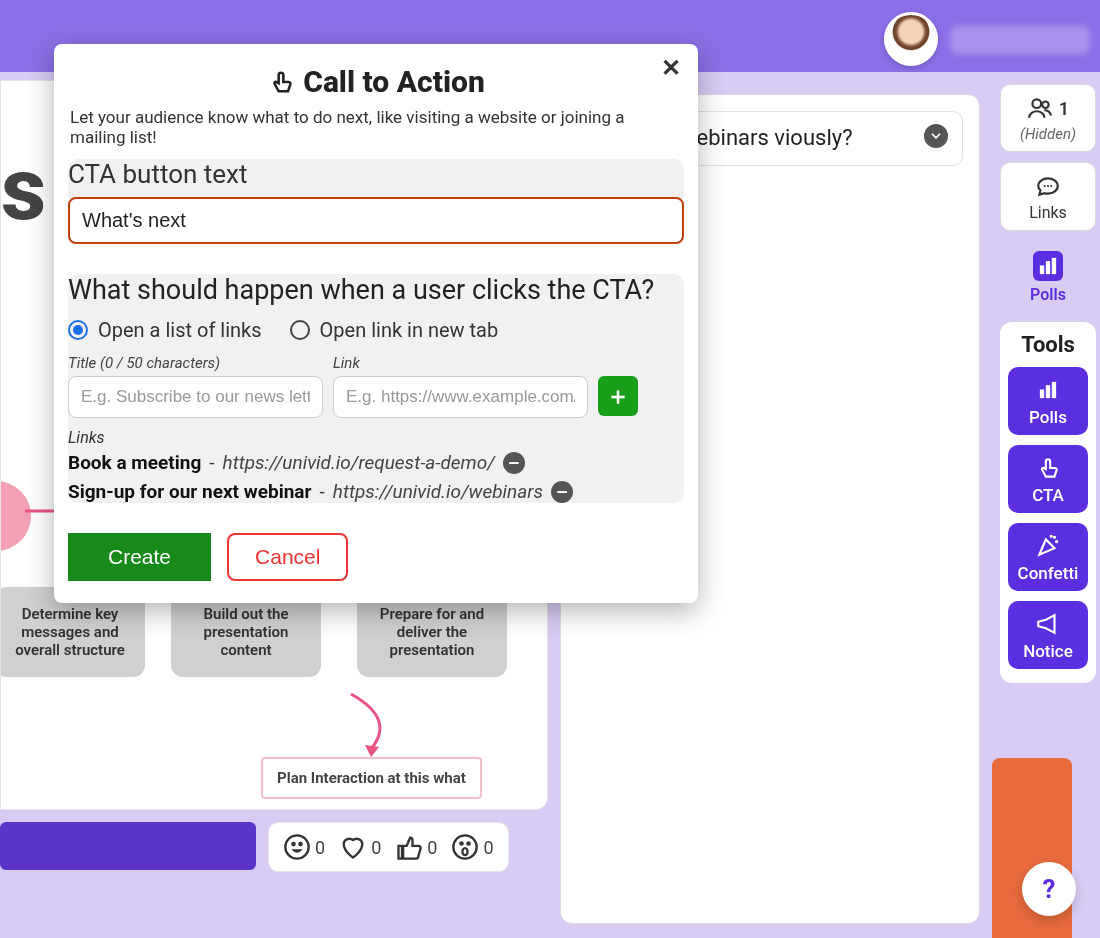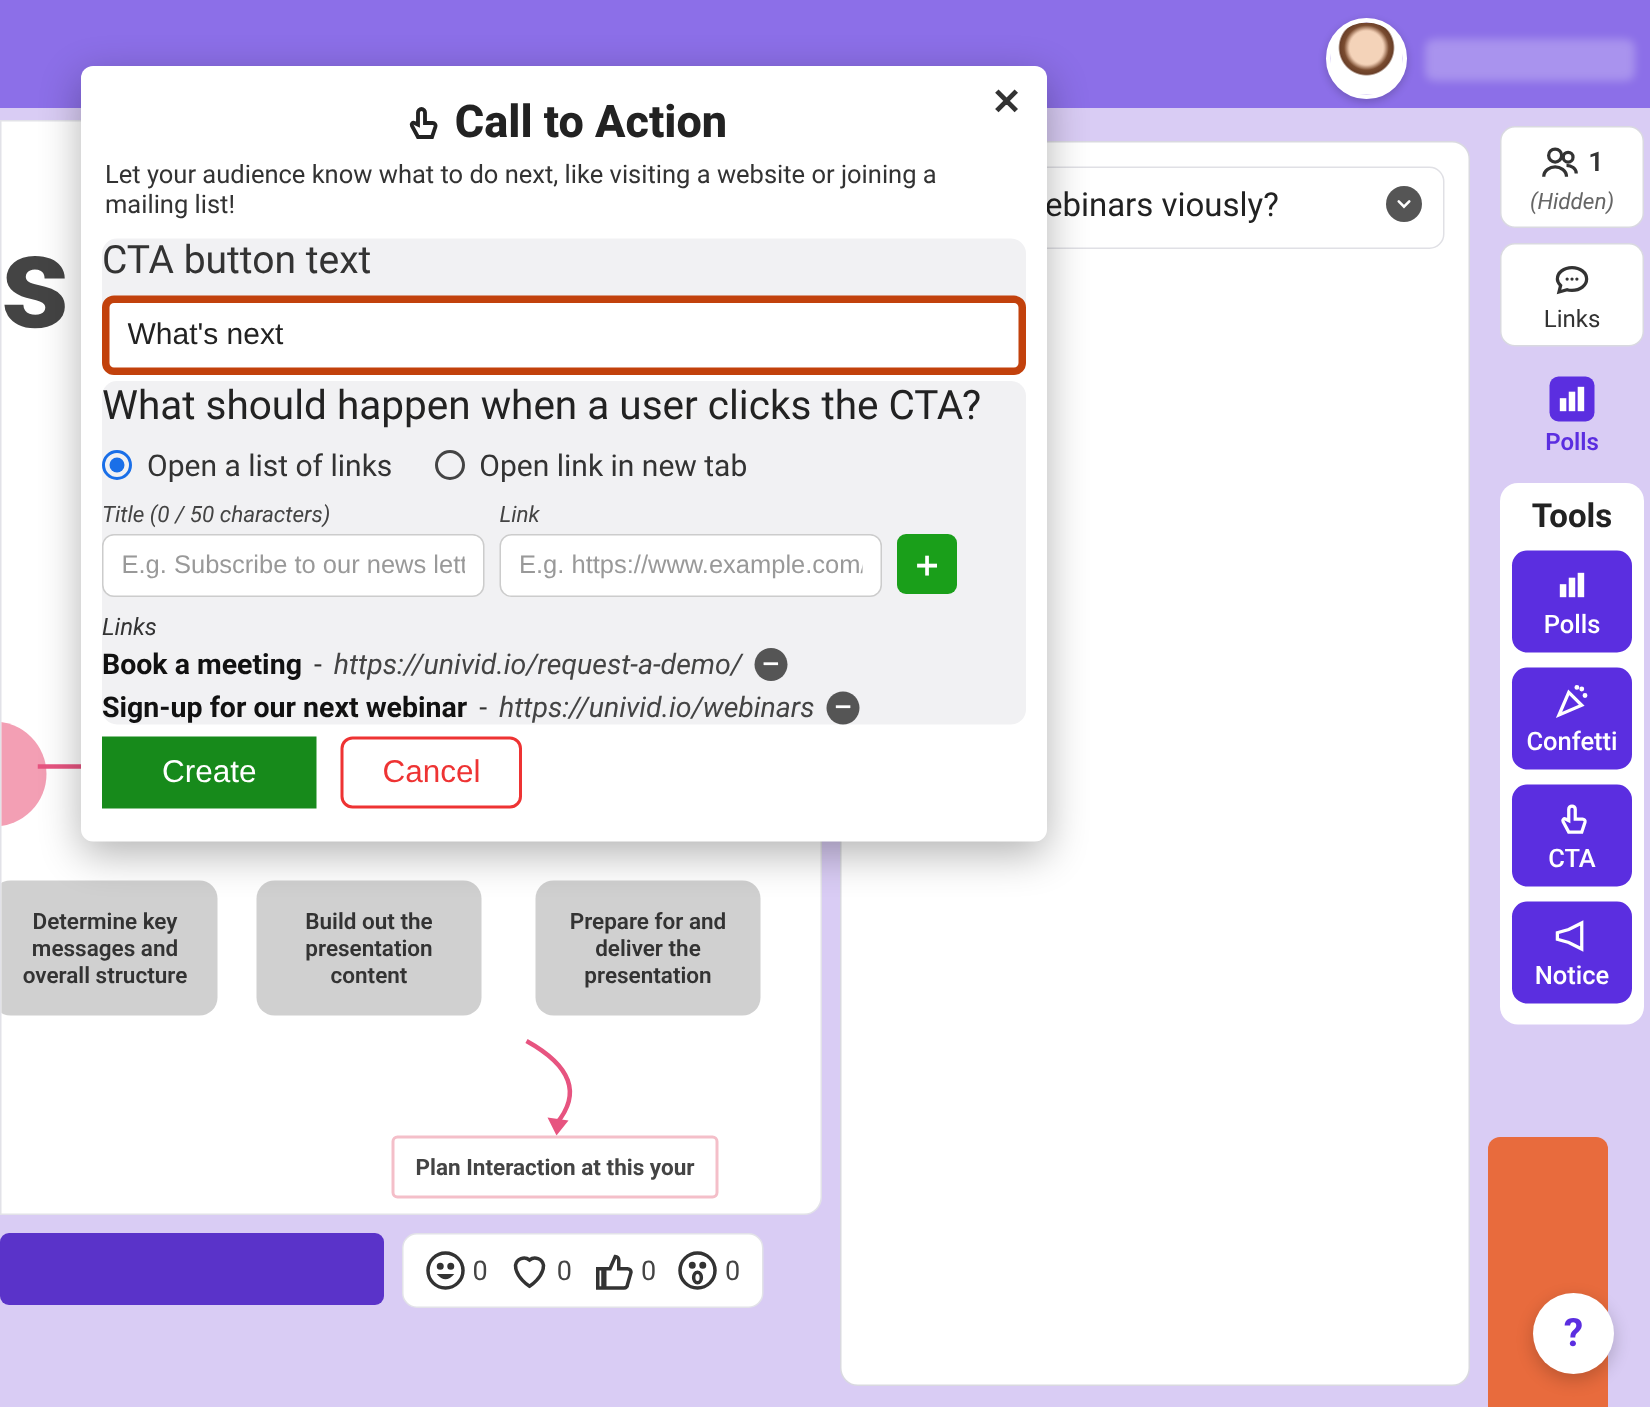--- a/index.html
+++ b/index.html
@@ -275,30 +275,30 @@
 .modal-sub {
   font-size: 17px;
   color: #333;
   margin-bottom: 12px;
   text-align: left;
   padding: 0 2px;
 }
 .field-group {
   background: #f1f1f3;
   border-radius: 10px;
-  margin-bottom: 4px;
+  margin-bottom: 30px;
 }
 .field-label {
   font-size: 26px;
   color: #333;
   margin-bottom: 8px;
 }
 .text-input {
   width: 100%;
-  border: 5px solid #c2410c;
+  border: 2px solid #c2410c;
   border-radius: 8px;
   padding: 10px 12px;
   font-size: 20px;
   color: #222;
   background: #fff;
 }
 .section-q {
   font-size: 27px;
   color: #222;
   margin-bottom: 12px;
@@ -445,21 +445,21 @@
       <line x1="0" y1="4" x2="30" y2="4" stroke="#e75480" stroke-width="3"></line>
       <polygon points="30,0 40,4 30,8" fill="#e75480"></polygon>
     </svg>
   <div class="step-box" style="left:-6px;top:506px">Determine key messages and overall structure</div>
   <div class="step-box" style="left:170px;top:506px">Build out the presentation content</div>
   <div class="step-box" style="left:356px;top:506px">Prepare for and deliver the presentation</div>
   <svg class="arrow2" viewBox="0 0 60 70">
     <path d="M10 5 Q 55 30 30 60" stroke="#e75480" stroke-width="3" fill="none"></path>
     <polygon points="24,56 30,68 38,58" fill="#e75480"></polygon>
   </svg>
-  <div class="plan-box">Plan Interaction at this your</div>
+  <div class="plan-box">Plan Interaction at this what</div>
 </div>
 
 <div class="purple-bar"></div>
 <div class="reactions">
   <div class="react-item">
     <svg viewBox="0 0 24 24">
         <circle cx="12" cy="12" r="10"></circle>
         <circle cx="9" cy="9.5" r="1" fill="#333"></circle>
         <circle cx="15" cy="9.5" r="1" fill="#333"></circle>
         <path d="M7 14 Q12 20 17 14" fill="#333" stroke="none"></path>
@@ -542,33 +542,33 @@
       <svg viewBox="0 0 24 24">
           <rect x="5" y="12" width="3" height="7"></rect>
           <rect x="10.5" y="8" width="3" height="11"></rect>
           <rect x="16" y="5" width="3" height="14"></rect>
         </svg>
       <span>Polls</span>
     </div>
 
     <div class="tool-btn">
       <svg viewBox="0 0 24 24">
+          <path d="M14 10V6a2 2 0 0 0-4 0v7l-2-1c-1-.5-2 .5-1.5 1.5L10 20h8l2-6c.3-1-.5-2-1.5-2H14z" fill="none" stroke="#fff" stroke-width="2"></path>
+        </svg>
+      <span>CTA</span>
+    </div>
+
+    <div class="tool-btn">
+      <svg viewBox="0 0 24 24">
           <path d="M4 20l6-14 8 8-14 6z" fill="none" stroke="#fff" stroke-width="2"></path>
           <circle cx="18" cy="4" r="1" fill="#fff"></circle>
           <circle cx="20" cy="8" r="1" fill="#fff"></circle>
           <circle cx="15" cy="3" r="1" fill="#fff"></circle>
         </svg>
       <span>Confetti</span>
-    </div>
-
-    <div class="tool-btn">
-      <svg viewBox="0 0 24 24">
-          <path d="M14 10V6a2 2 0 0 0-4 0v7l-2-1c-1-.5-2 .5-1.5 1.5L10 20h8l2-6c.3-1-.5-2-1.5-2H14z" fill="none" stroke="#fff" stroke-width="2"></path>
-        </svg>
-      <span>CTA</span>
     </div>
 
     <div class="tool-btn">
       <svg viewBox="0 0 24 24">
           <path d="M3 10v4l7 2 8 4V4l-8 4-7 2z" fill="none" stroke="#fff" stroke-width="2"></path>
         </svg>
       <span>Notice</span>
     </div>
   </div>
 </div>

